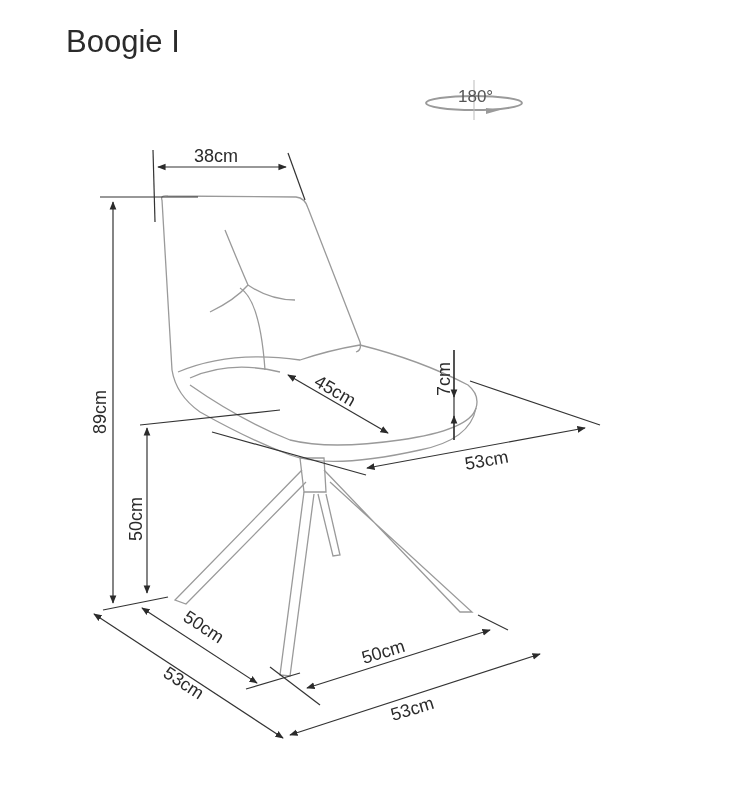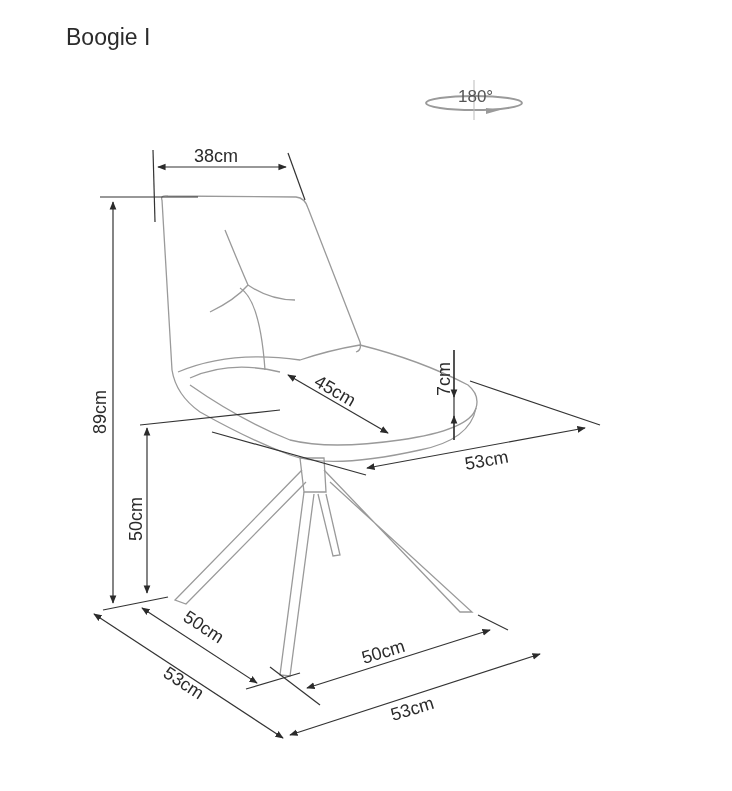--- a/index.html
+++ b/index.html
@@ -1,18 +1,18 @@
 <!DOCTYPE html>
 <html><head>
   <meta charset="utf-8">
   <style>
     html, body { margin: 0; padding: 0; background: #ffffff; }
     body { width: 732px; height: 791px; position: relative; overflow: hidden;
            font-family: "Liberation Sans", "DejaVu Sans", sans-serif; color: #2a2a2a; }
-    .title { position: absolute; left: 66px; top: 24px; font-size: 23px; color: #2b2b2b; }
+    .title { position: absolute; left: 66px; top: 24px; font-size: 31px; color: #2b2b2b; }
     svg.drawing { position: absolute; left: 0; top: 0; }
     .dim { font-family: "Liberation Sans", "DejaVu Sans", sans-serif; font-size: 18px; fill: #2b2b2b; }
     .rot { font-family: "Liberation Sans", "DejaVu Sans", sans-serif; font-size: 17px; fill: #555; }
   </style>
 </head>
 <body>
 
 <div class="title">Boogie I</div>
 
 <svg class="drawing" width="732" height="791" viewBox="0 0 732 791">

